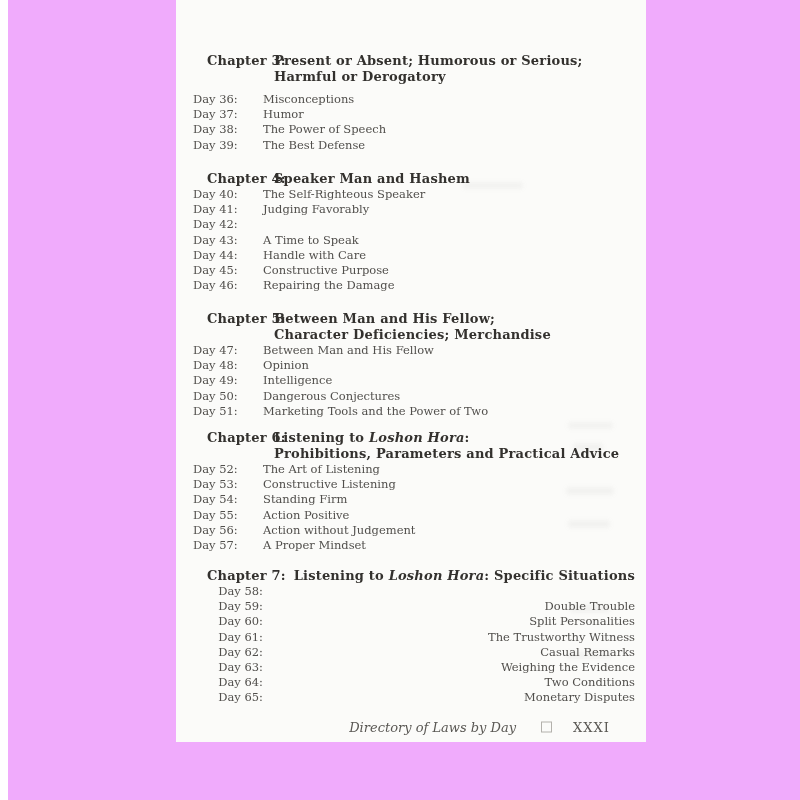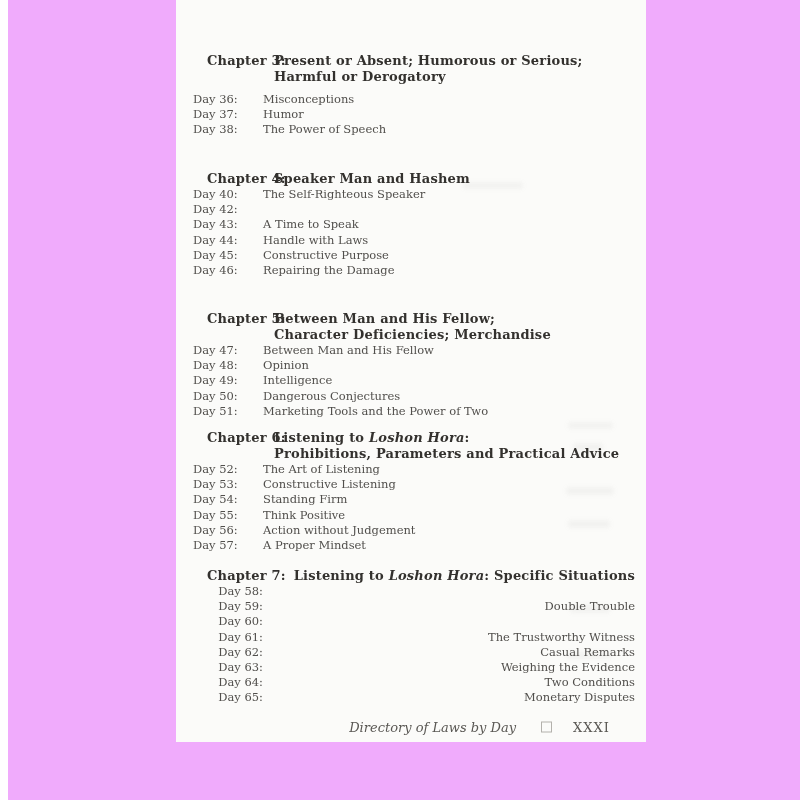--- a/index.html
+++ b/index.html
@@ -144,47 +144,55 @@
   <div class="day-row">
     <span class="day-number">Day 37:</span>
     <span class="day-title">Humor</span>
   </div>
 
   <div class="day-row">
     <span class="day-number">Day 38:</span>
     <span class="day-title">The Power of Speech</span>
   </div>
 
+  <div class="day-row">
+    <span class="day-number">Day 39:</span>
+    <span class="day-title">The Best Defense</span>
+  </div>
 </div>
   </section>
 
   <section class="chapter">
     <h2 class="chapter-heading">
       <span class="chapter-label">Chapter 4:</span>
       <span class="chapter-title"><span class="title-line"><span>Speaker Man and Hashem</span></span></span>
     </h2>
     <div class="days">
   <div class="day-row">
     <span class="day-number">Day 40:</span>
     <span class="day-title">The Self-Righteous Speaker</span>
   </div>
 
+  <div class="day-row">
+    <span class="day-number">Day 41:</span>
+    <span class="day-title">Judging Favorably</span>
+  </div>
 
   <div class="day-row">
     <span class="day-number">Day 42:</span>
   </div>
 
   <div class="day-row">
     <span class="day-number">Day 43:</span>
     <span class="day-title">A Time to Speak</span>
   </div>
 
   <div class="day-row">
     <span class="day-number">Day 44:</span>
-    <span class="day-title">Handle with Laws</span>
+    <span class="day-title">Handle with Care</span>
   </div>
 
   <div class="day-row">
     <span class="day-number">Day 45:</span>
     <span class="day-title">Constructive Purpose</span>
   </div>
 
   <div class="day-row">
     <span class="day-number">Day 46:</span>
     <span class="day-title">Repairing the Damage</span>
@@ -241,21 +249,21 @@
     <span class="day-title">Constructive Listening</span>
   </div>
 
   <div class="day-row">
     <span class="day-number">Day 54:</span>
     <span class="day-title">Standing Firm</span>
   </div>
 
   <div class="day-row">
     <span class="day-number">Day 55:</span>
-    <span class="day-title">Think Positive</span>
+    <span class="day-title">Action Positive</span>
   </div>
 
   <div class="day-row">
     <span class="day-number">Day 56:</span>
     <span class="day-title">Action without Judgement</span>
   </div>
 
   <div class="day-row">
     <span class="day-number">Day 57:</span>
     <span class="day-title">A Proper Mindset</span>
@@ -273,20 +281,21 @@
     <span class="day-number">Day 58:</span>
   </div>
 
   <div class="day-row">
     <span class="day-number">Day 59:</span>
     <span class="day-title">Double Trouble</span>
   </div>
 
   <div class="day-row">
     <span class="day-number">Day 60:</span>
+    <span class="day-title">Split Personalities</span>
   </div>
 
   <div class="day-row">
     <span class="day-number">Day 61:</span>
     <span class="day-title">The Trustworthy Witness</span>
   </div>
 
   <div class="day-row">
     <span class="day-number">Day 62:</span>
     <span class="day-title">Casual Remarks</span>

